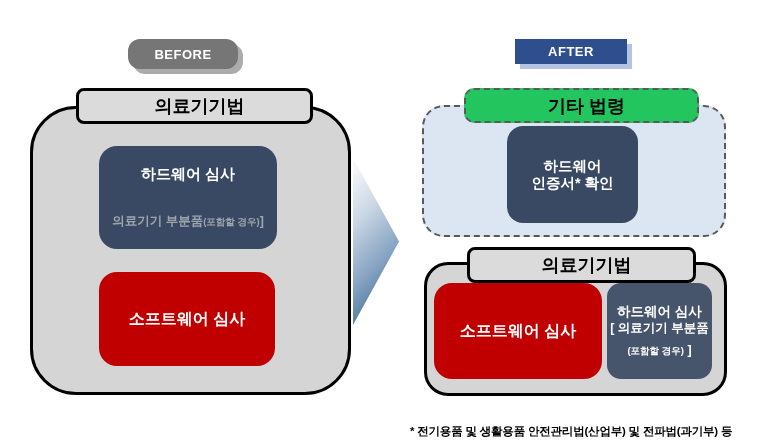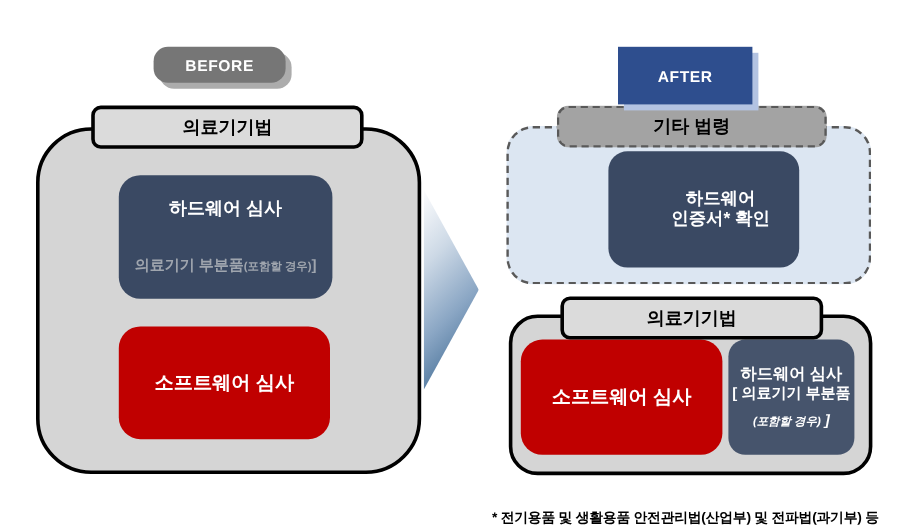--- a/index.html
+++ b/index.html
@@ -6,57 +6,57 @@
   .canvas{
     position:relative;width:761px;height:441px;background:#ffffff;overflow:hidden;
     font-family:"Liberation Sans","DejaVu Sans",sans-serif;
   }
   
   .badge{
     position:absolute;display:flex;align-items:center;justify-content:center;
     color:#ffffff;font-weight:bold;font-size:13px;letter-spacing:.5px;z-index:4;
   }
   .badge-before{left:128px;top:39px;width:110px;height:30px;background:#767676;box-shadow:5px 5px 0 #acacac;border-radius:12px;}
-  .badge-after{left:515px;top:39px;width:112px;height:48px;background:#2e4e8e;box-shadow:5px 5px 0 #b3c3e2;}
+  .badge-after{left:515px;top:39px;width:112px;height:25px;background:#2e4e8e;box-shadow:5px 5px 0 #b3c3e2;}
   
   .header-tab{
     position:absolute;display:flex;align-items:center;justify-content:center;
-    font-weight:bold;font-size:15px;color:#000;z-index:3;border-radius:8px;
+    font-weight:bold;font-size:18px;color:#000;z-index:3;border-radius:8px;padding-left:10px;
   }
   .tab-gray{background:#dbdbdb;border:3px solid #000;}
-  .tab-dashed{background:#a3a3a3;border:2.5px dashed #595959;border-radius:10px;}
+  .tab-dashed{background:#22c55e;border:2.5px dashed #595959;border-radius:10px;}
   .tab-left-law{left:76px;top:88px;width:221px;height:30px;}
   .tab-other-law{left:464px;top:88px;width:221px;height:31px;}
   .tab-right-law{left:467px;top:247px;width:213px;height:30px;}
   
   .container{position:absolute;z-index:1;}
   .cont-left{left:30px;top:106px;width:315px;height:283px;background:#d5d5d5;border:3px solid #000;border-radius:46px;}
   .cont-dashed{left:422px;top:105px;width:300px;height:128px;background:#dce6f2;border:2.5px dashed #595959;border-radius:22px;}
   .cont-right{left:424px;top:262px;width:297px;height:128px;background:#d5d5d5;border:3px solid #000;border-radius:24px;}
   
   .innerbox{position:absolute;z-index:2;display:flex;flex-direction:column;align-items:center;justify-content:center;text-align:center;color:#fff;}
-  .navy{background:#3a4963;padding-left:28px;}
+  .navy{background:#3a4963;}
   .navy-muted{background:#46546c;}
   .red{background:#c00000;}
   .box-left-hw{left:99px;top:146px;width:174px;height:95px;border-radius:18px;padding:4px 2px;justify-content:space-around;}
   .box-left-sw{left:99px;top:272px;width:176px;height:94px;border-radius:18px;}
   .box-cert{left:507px;top:126px;width:131px;height:97px;border-radius:16px;}
   .box-right-sw{left:434px;top:283px;width:168px;height:96px;border-radius:18px;}
   .box-right-hw{left:607px;top:283px;width:105px;height:96px;border-radius:14px;}
   .t-title{font-weight:bold;font-size:15px;line-height:1.15;}
   .t-line{font-weight:bold;font-size:13px;line-height:1.2;}
   .t-small{font-weight:bold;font-size:10px;}
   .t-muted{color:#9fa5ae;font-size:12.5px;font-weight:bold;}
   .t-muted .t-small{font-size:9.5px;}
   .t-sw{font-weight:bold;font-size:16px;}
   .box-cert .t-title{font-size:14.5px;}
   .box-cert .t-line{margin-top:8px;}
   .box-right-hw .t-title{font-size:13.5px;}
   .box-right-hw .t-line{font-size:12.5px;margin-top:1px;}
-  .box-right-hw .t-last{margin-top:7px;font-weight:bold;font-size:12.5px;font-style:italic;}
+  .box-right-hw .t-last{margin-top:7px;font-weight:bold;font-size:12.5px;}
   .box-right-hw .t-last .t-small{font-size:9.5px;}
   
   .arrow{
     position:absolute;left:353px;top:158px;width:46px;height:167px;z-index:1;
     clip-path:polygon(0 0,100% 50%,0 100%);
     background:linear-gradient(135deg,#fdfdfe 0%,#cdd9e6 30%,#8aa6c4 60%,#3a668f 92%);
   }
   
   .footnote{
     position:absolute;left:410px;top:424px;width:348px;

